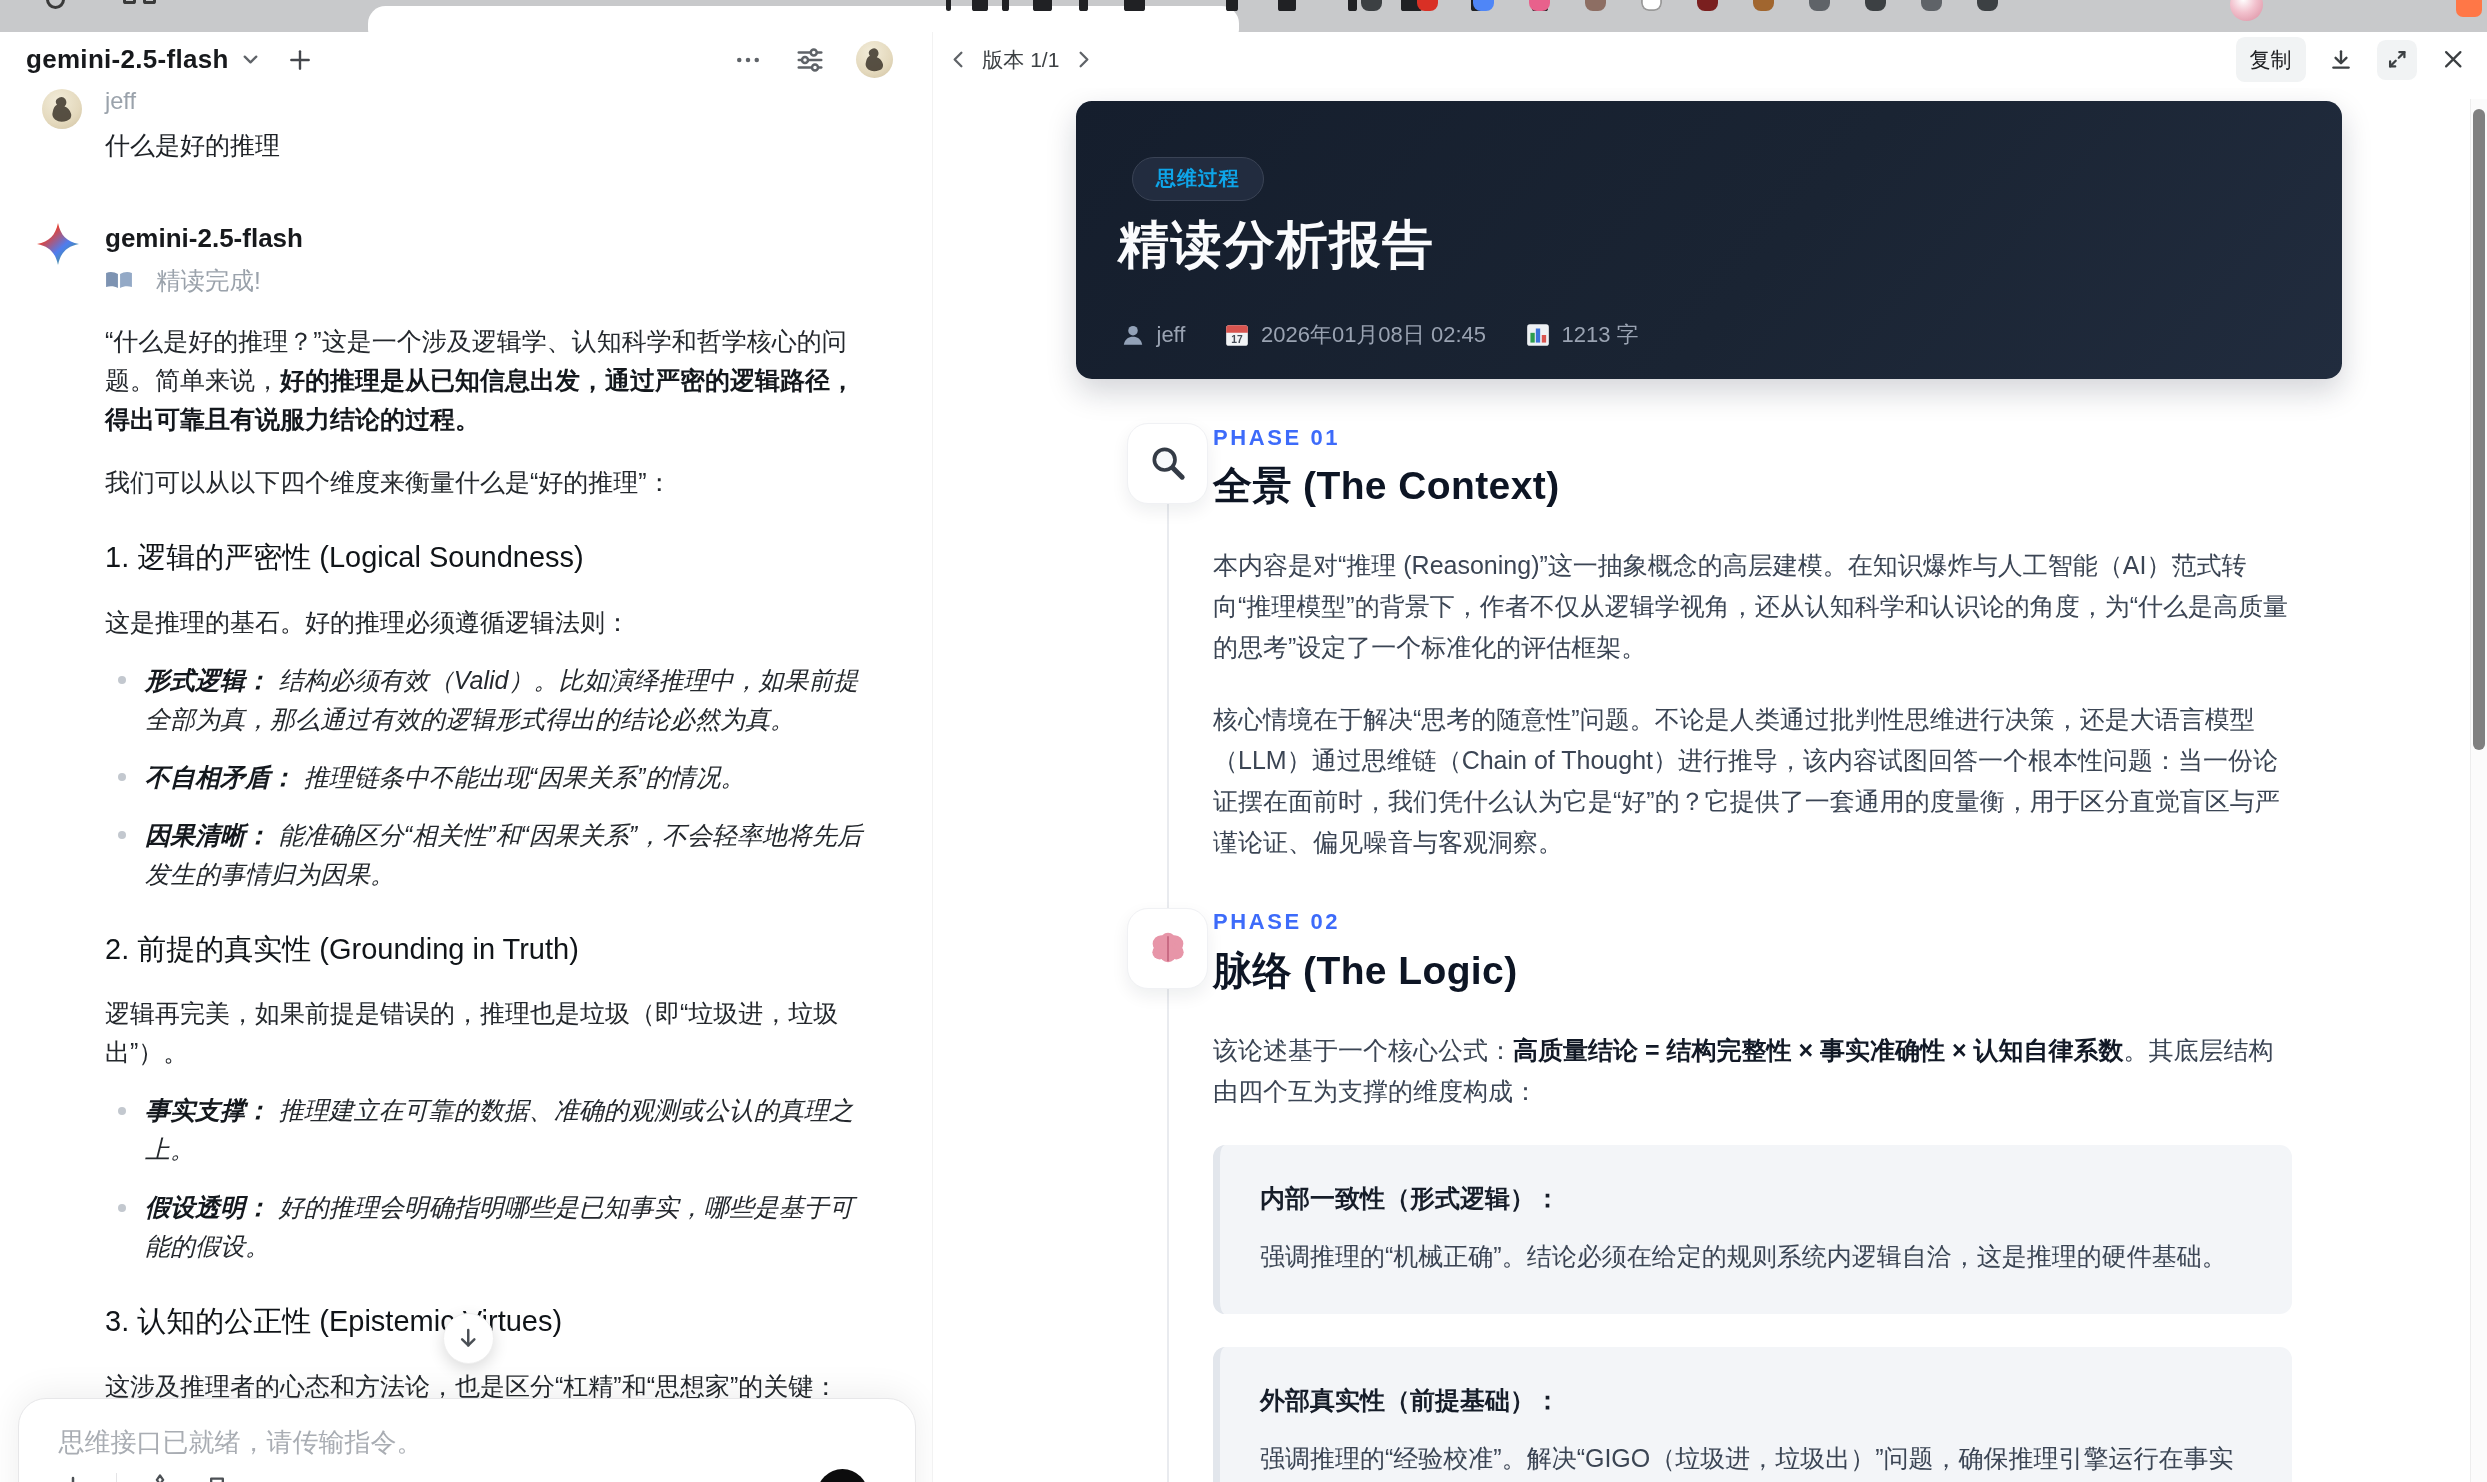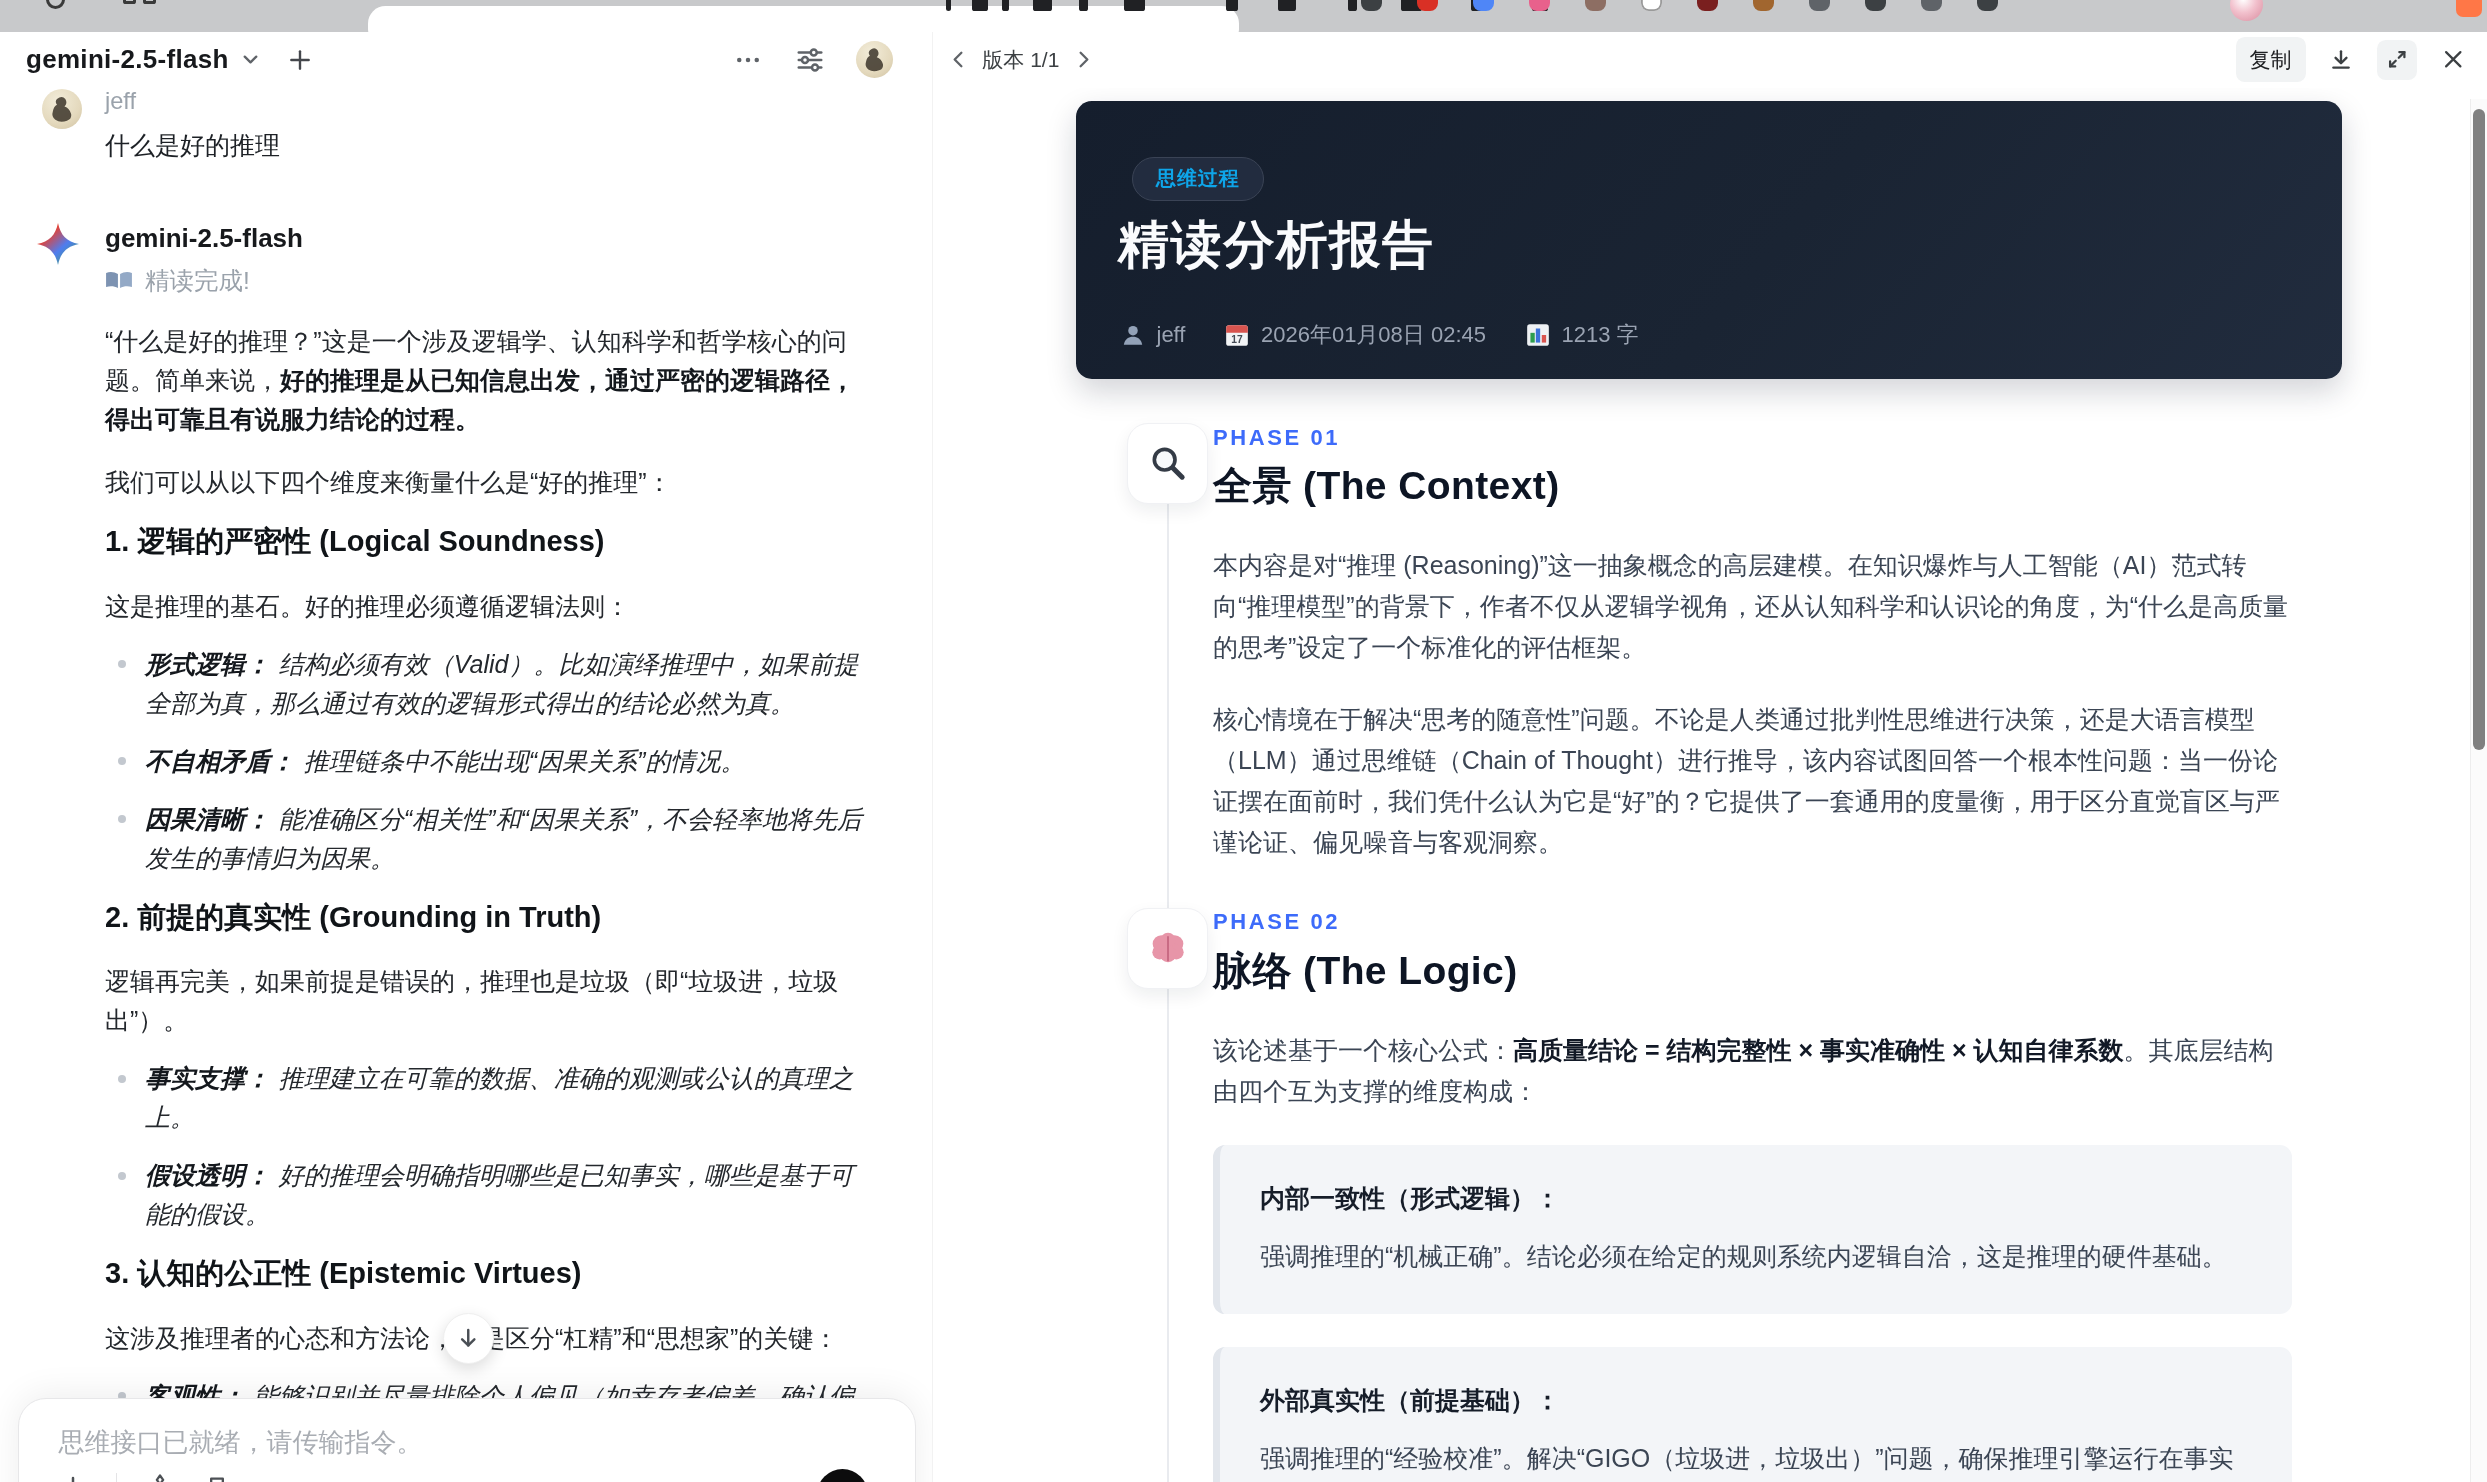--- a/index.html
+++ b/index.html
@@ -44,26 +44,26 @@
   .msg { position:relative; }
   .msg-avatar { position:absolute; left:-63px; top:1.8px; width:40px; height:40px; border-radius:50%; overflow:hidden;
     background:radial-gradient(circle at 40% 30%, #f2ecd9 0%, #e4d9bd 60%, #cfc1a0 100%); }
   .msg-user { margin-top:0; }
   .author { font-size:23.6px; color:#9aa2ab; }
   .user-text { margin-top:14px; font-size:25px; color:#1d2126; }
 
   .msg-assistant { margin-top:61px; }
   .assist-icon { position:absolute; left:-68px; top:0; width:42px; height:42px; }
   .assist-name { font-size:26px; font-weight:700; color:#17191c; }
-  .assist-status { margin-top:10.5px; font-size:24.5px; color:#9aa2ab; display:flex; align-items:center; gap:12px; }
+  .assist-status { margin-top:10.5px; font-size:24.5px; color:#9aa2ab; display:flex; align-items:center; gap:23px; }
   .assist-status svg { width:28px; height:21px; }
 
   .md p { margin-top:24.5px; font-size:25px; line-height:39px; color:#24282d; }
   .md .b { font-weight:700; color:#14181d; }
-  .md h3 { margin-top:20px; font-size:29px; font-weight:700; color:#101418; }
+  .md h3 { margin-top:36px; font-size:29px; font-weight:400; color:#101418; }
   .md ul { list-style:none; margin-top:7px; }
   .md li { position:relative; padding-left:40px; margin-top:19px; font-size:25px; line-height:39px; color:#24282d;font-style:italic; }
   .md li::before { content:""; position:absolute; left:13px; top:15.8px; width:7.9px; height:7.9px; border-radius:50%; background:#c3c8cf; }
   .md li .lbl { font-weight:700; color:#14181d; margin-right:8.8px; }
 
   .scroll-down { position:absolute; left:443px; top:1281px; width:51px; height:51px; border-radius:50%;
     background:#fff; border:0.9px solid #efefef; box-shadow:0 5.3px 15.8px rgba(0,0,0,0.14);
     display:flex; align-items:center; justify-content:center; z-index:5; cursor:pointer; }
 
   .composer { position:absolute; left:17.5px; top:1366px; width:898px; height:158px; background:#fff;

